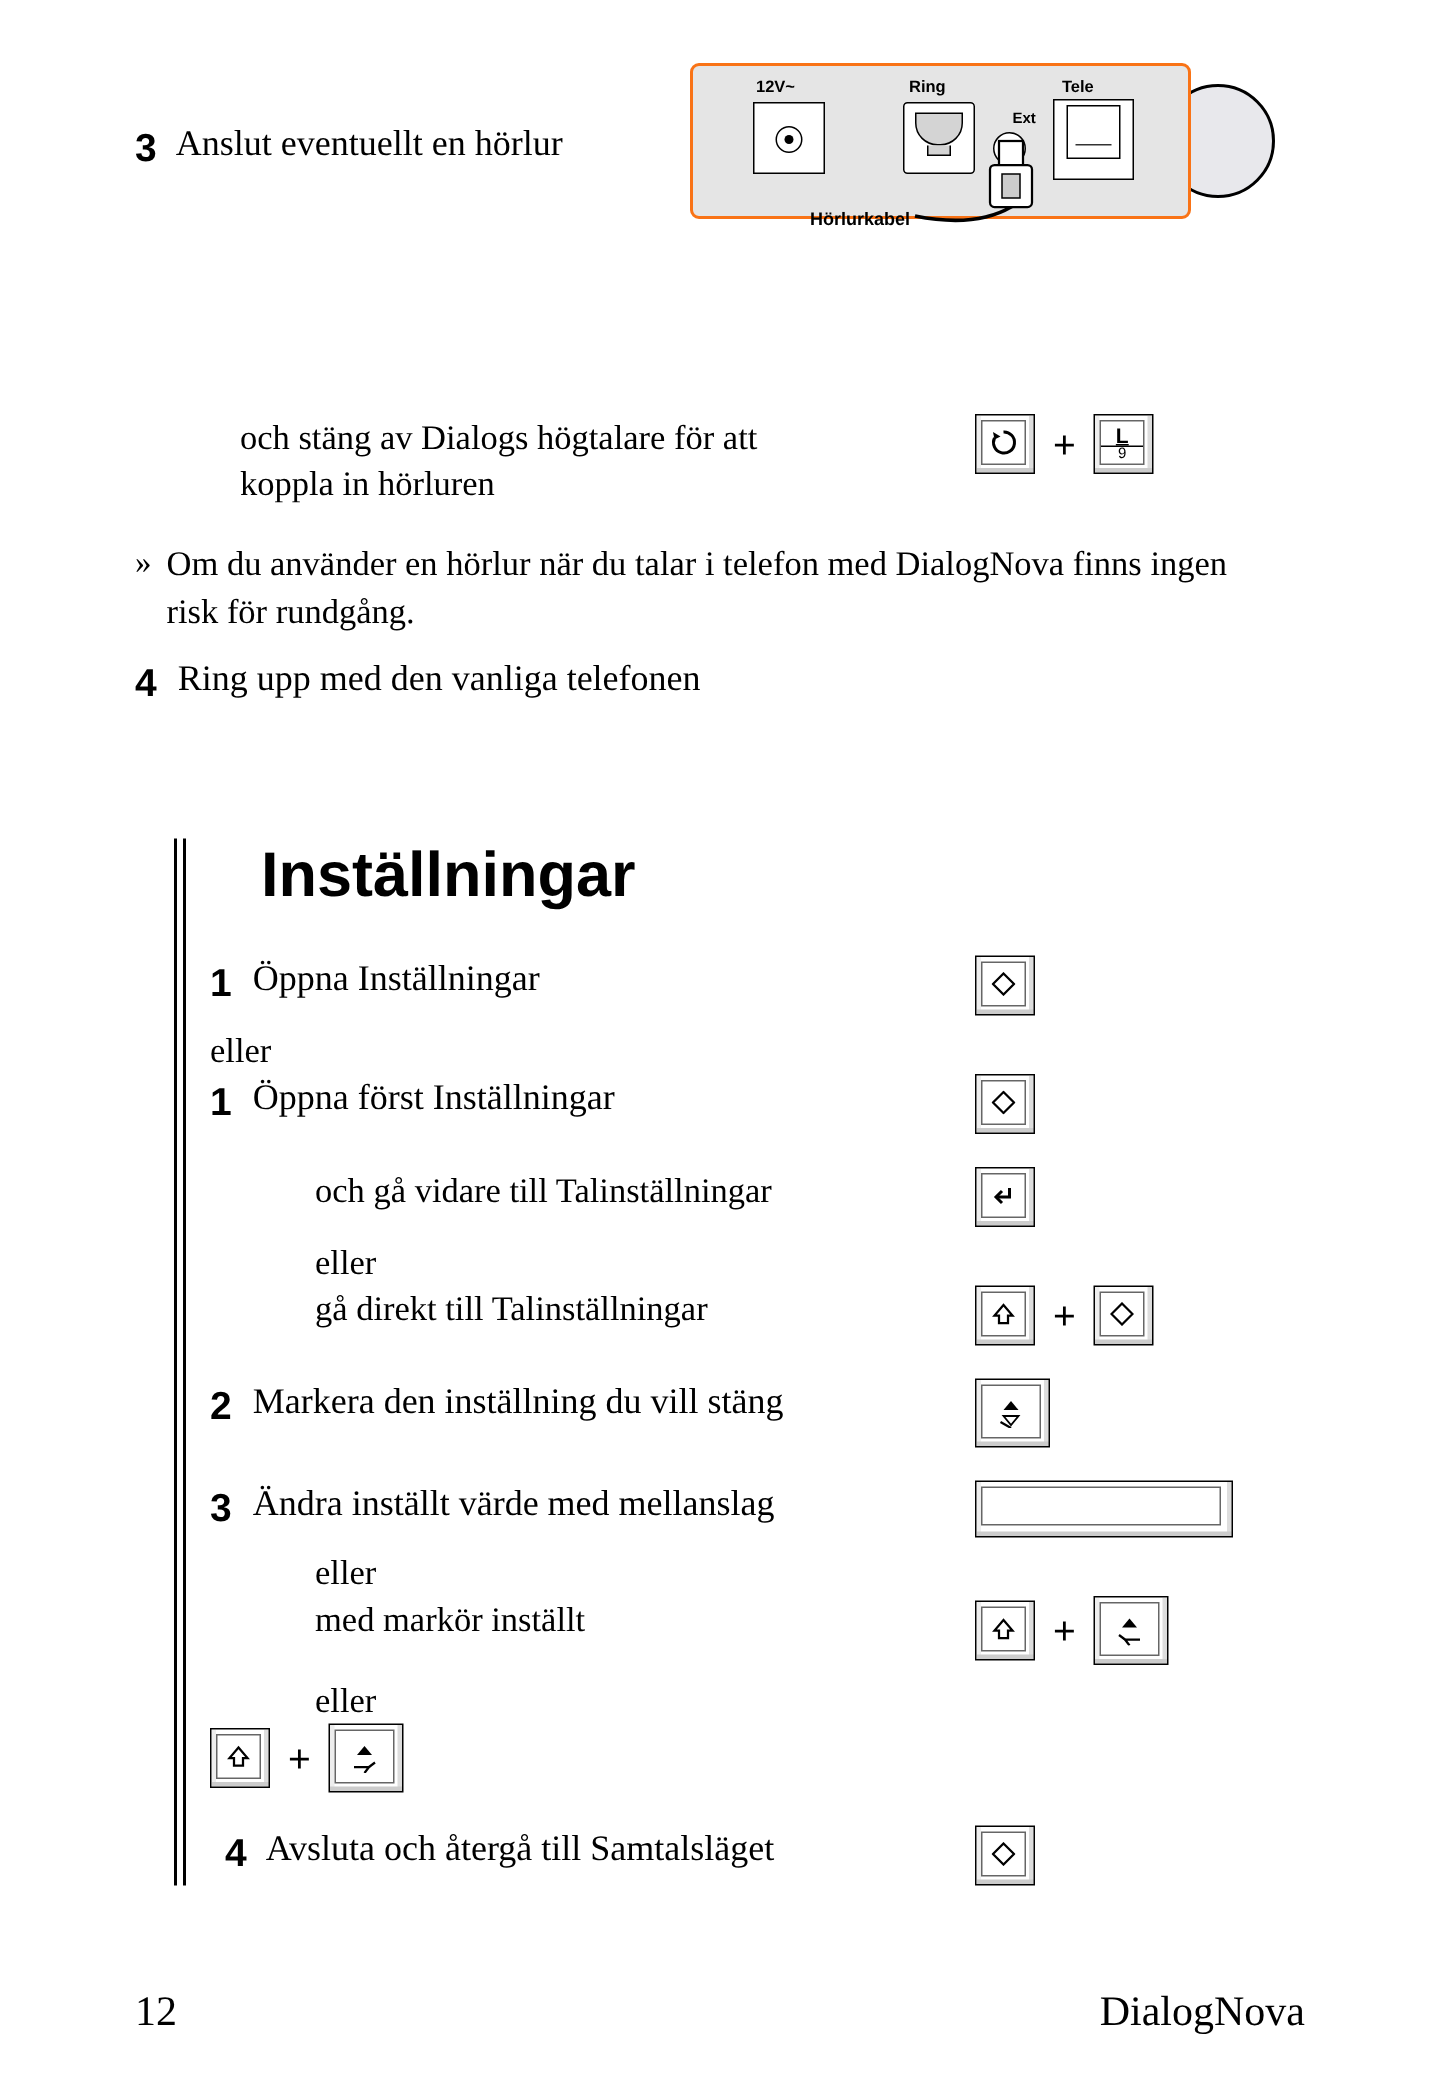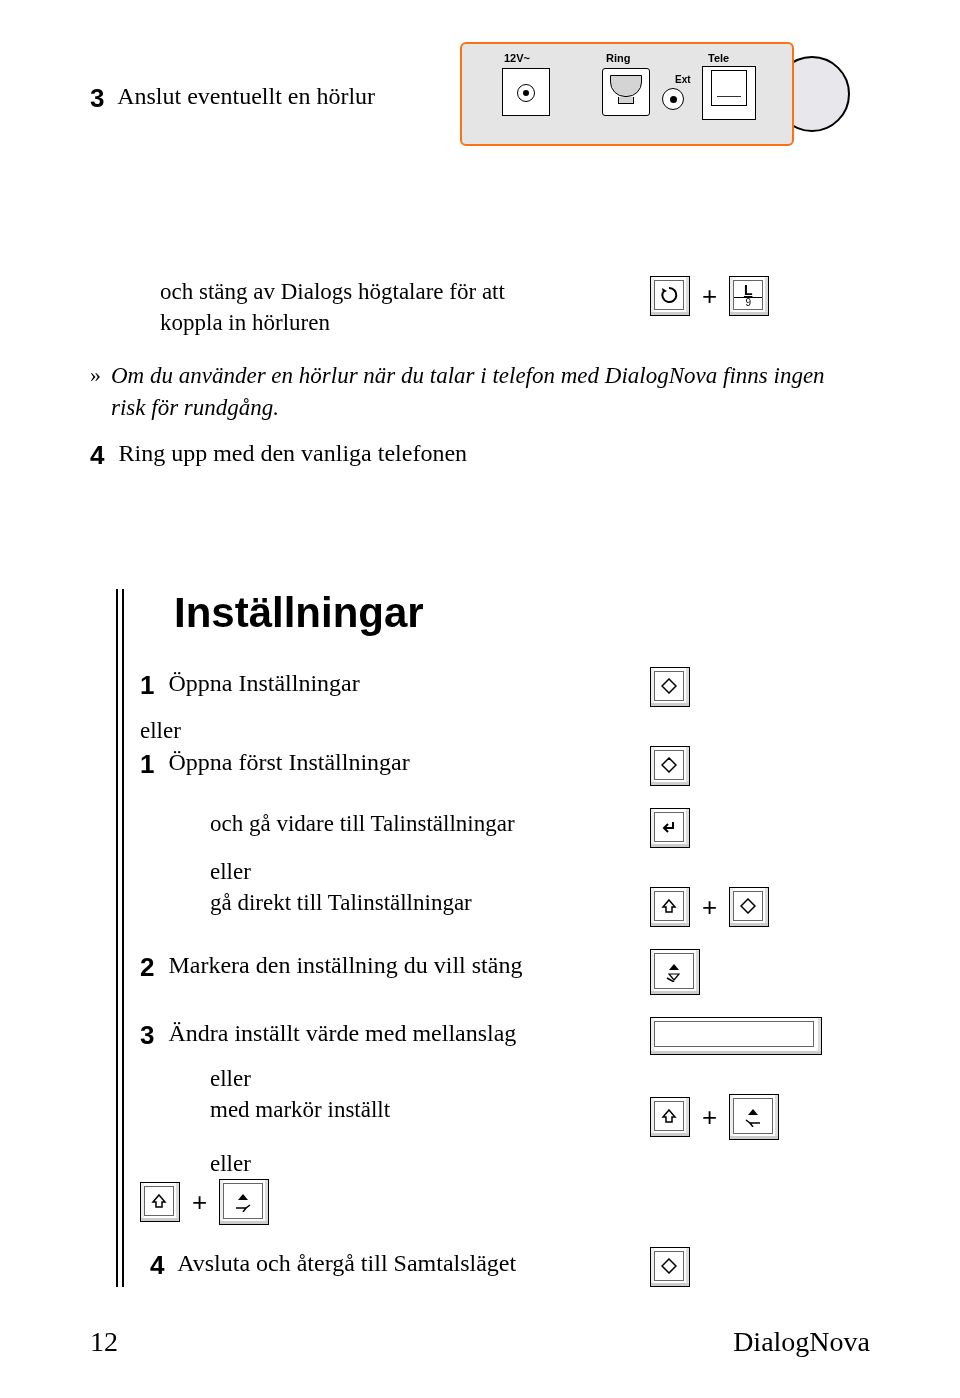--- a/index.html
+++ b/index.html
@@ -1,23 +1,23 @@
 <!DOCTYPE html>
 <html><head>
 <meta charset="utf-8">
 <style>
   html,body{margin:0;padding:0;background:#fff;font-family:"Times New Roman",serif;color:#000}
   body{width:960px;height:1398px;position:relative}
   .page{padding:80px 90px 40px 90px}
   .num{font-family:Arial,Helvetica,sans-serif;font-weight:bold;font-size:26px;display:inline-block;vertical-align:top;margin-right:8px}
   .step-line{font-size:24px;line-height:1.4}
   .indent{margin-left:70px}
-  .italic{font-style:italic}
+  .italic{}
   .chev{font-size:22px;display:inline-block;vertical-align:top;margin-right:10px;font-family:"Times New Roman",serif}
-  .h1{font-family:Arial,Helvetica,sans-serif;font-weight:bold;font-size:42px;margin:46px 0 30px 34px}
+  .h1{font-family:Arial,Helvetica,sans-serif;font-weight:bold;font-size:42px;margin:16px 0 30px 34px}
   .dbl{border-left:2px solid #000;padding-left:4px;margin-left:26px}
   .dbl-inner{border-left:2px solid #000;padding-left:16px}
   .row{display:flex;justify-content:space-between;align-items:flex-start;margin-bottom:8px}
   .left{flex:1}
   .right{width:220px;display:flex;justify-content:flex-start;align-items:center;gap:6px}
   .gap{height:14px}
 
   
   .device-wrap{position:absolute;top:42px;left:460px;display:flex;align-items:center;gap:0}
   .panel{width:330px;height:100px;background:#e5e5e5;border:2px solid #f97316;border-radius:6px;position:relative}
@@ -77,20 +77,29 @@
       <div style="position:absolute;left:200px;top:44px;width:20px;height:20px;border:1.5px solid #000;border-radius:50%;background:#fff">
         <div style="width:7px;height:7px;border-radius:50%;background:#000;margin:6.5px auto"></div>
       </div>
       <div class="slot tele">
           <div class="slot-t"></div>
         </div>
     </div>
     <div class="knob"></div>
   </div>
 
+  <div class="plug">
+    <svg width="200" height="80">
+      <text x="-100" y="48" font-family="Arial" font-weight="bold" font-size="12">Hörlurkabel</text>
+      <path d="M -30 42 Q 10 50 34 36 L 34 10" stroke="#000" stroke-width="2.5" fill="none"></path>
+      <rect x="26" y="-8" width="16" height="18" fill="#fff" stroke="#000" stroke-width="1.5"></rect>
+      <rect x="20" y="8" width="28" height="28" rx="3" fill="#fff" stroke="#000" stroke-width="1.5"></rect>
+      <rect x="28" y="14" width="12" height="16" fill="#ccc" stroke="#000"></rect>
+    </svg>
+  </div>
 
   <div style="height:160px"></div>
 
   <div class="row">
     <div class="left indent para">
       <div>och stäng av Dialogs högtalare för att</div>
       <div>koppla in hörluren</div>
     </div>
     <div class="right">
       <span class="key k34">

